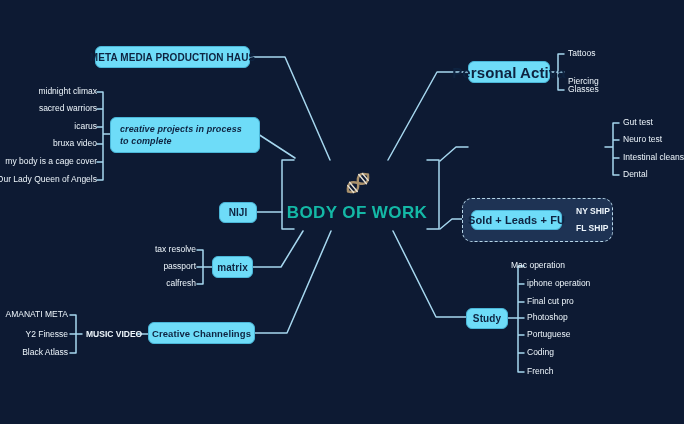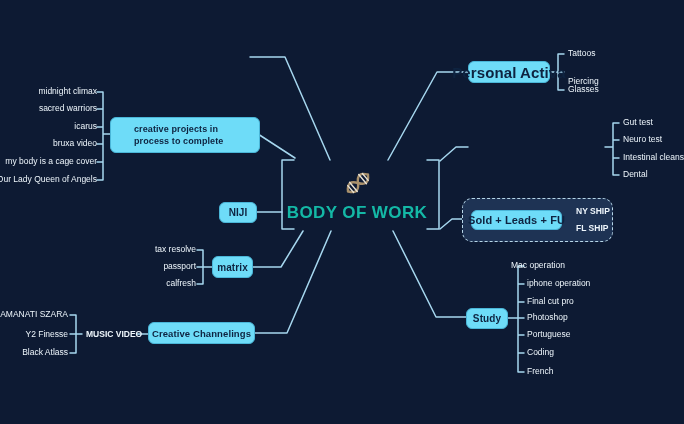--- a/index.html
+++ b/index.html
@@ -10,21 +10,21 @@
     font-family:"Liberation Sans", sans-serif;
   }
   svg.wires { position:absolute; left:0; top:0; width:684px; height:424px; }
   .node {
     position:absolute; background:#6edcf8; border:1px solid #4ab6d8;
     border-radius:6px; color:#0e2340; font-weight:700; font-size:10px;
     display:flex; align-items:center; justify-content:center;
     white-space:nowrap; letter-spacing:0.1px; cursor:default;
   }
   .node.multiline { white-space:normal; justify-content:flex-start;
-    text-align:left; line-height:12px; padding:5px 23px; font-size:9px; }
+    text-align:left; line-height:12px; padding:5px 9px; font-size:9px;font-style:italic; }
   .leaf {
     position:absolute; color:#eef6fc; font-size:8.5px; font-weight:500;
     white-space:nowrap; line-height:11px;
   }
   .leaf.r { text-align:right; }
   .leaf.b { font-weight:700; }
   .group-box {
     position:absolute; background:#1e3354; border:1.5px dashed #b7d6e8;
     border-radius:10px;
   }
@@ -71,39 +71,40 @@
       <g stroke="#e9e2d4" stroke-width="1.4">
         <line x1="-9.5" y1="-4.5" x2="-9.5" y2="4.5"></line>
         <line x1="-6" y1="-6" x2="-6" y2="6"></line>
         <line x1="6" y1="-6" x2="6" y2="6"></line>
         <line x1="9.5" y1="-4.5" x2="9.5" y2="4.5"></line>
       </g>
     </g>
   </svg>
   <div class="central-title">BODY OF WORK</div>
 
+  <div class="node" style="left:95px; top:46px; width:155px; height:22px;">META MEDIA PRODUCTION HAUS</div>
 
   <div class="node multiline" style="left:110px; top:117px; width:150px; min-height:33px;">creative projects in process to complete</div>
   <div class="leaf r" style="right:587px; top:86px;">midnight climax</div>
   <div class="leaf r" style="right:587px; top:103px;">sacred warriors</div>
   <div class="leaf r" style="right:587px; top:121px;">icarus</div>
   <div class="leaf r" style="right:587px; top:138px;">bruxa video</div>
   <div class="leaf r" style="right:587px; top:156px;">my body is a cage cover</div>
   <div class="leaf r" style="right:587px; top:174px;">Our Lady Queen of Angels</div>
 
   <div class="node" style="left:219px; top:202px; width:38px; height:21px;">NIJI</div>
 
   <div class="node" style="left:212px; top:256px; width:41px; height:22px;">matrix</div>
   <div class="leaf r" style="right:488px; top:244px;">tax resolve</div>
   <div class="leaf r" style="right:488px; top:261px;">passport</div>
   <div class="leaf r" style="right:488px; top:278px;">calfresh</div>
 
   <div class="node" style="left:148px; top:322px; width:107px; height:22px; font-size:9.5px;">Creative Channelings</div>
   <div class="leaf b" style="left:86px; top:329px;">MUSIC VIDEO</div>
-  <div class="leaf r" style="right:616px; top:309px;">AMANATI SZARA</div>
+  <div class="leaf r" style="right:616px; top:309px;">AMANATI META</div>
   <div class="leaf r" style="right:616px; top:329px;">Y2 Finesse</div>
   <div class="leaf r" style="right:616px; top:347px;">Black Atlass</div>
 
   <div class="node" style="left:468px; top:61px; width:82px; height:22px; font-size:15px;">Personal Activa</div>
   <div class="leaf" style="left:568px; top:48px;">Tattoos</div>
   <div class="leaf" style="left:568px; top:76px;">Piercing</div>
   <div class="leaf" style="left:568px; top:84px;">Glasses</div>
 
   <div class="leaf" style="left:623px; top:117px;">Gut test</div>
   <div class="leaf" style="left:623px; top:134px;">Neuro test</div>

